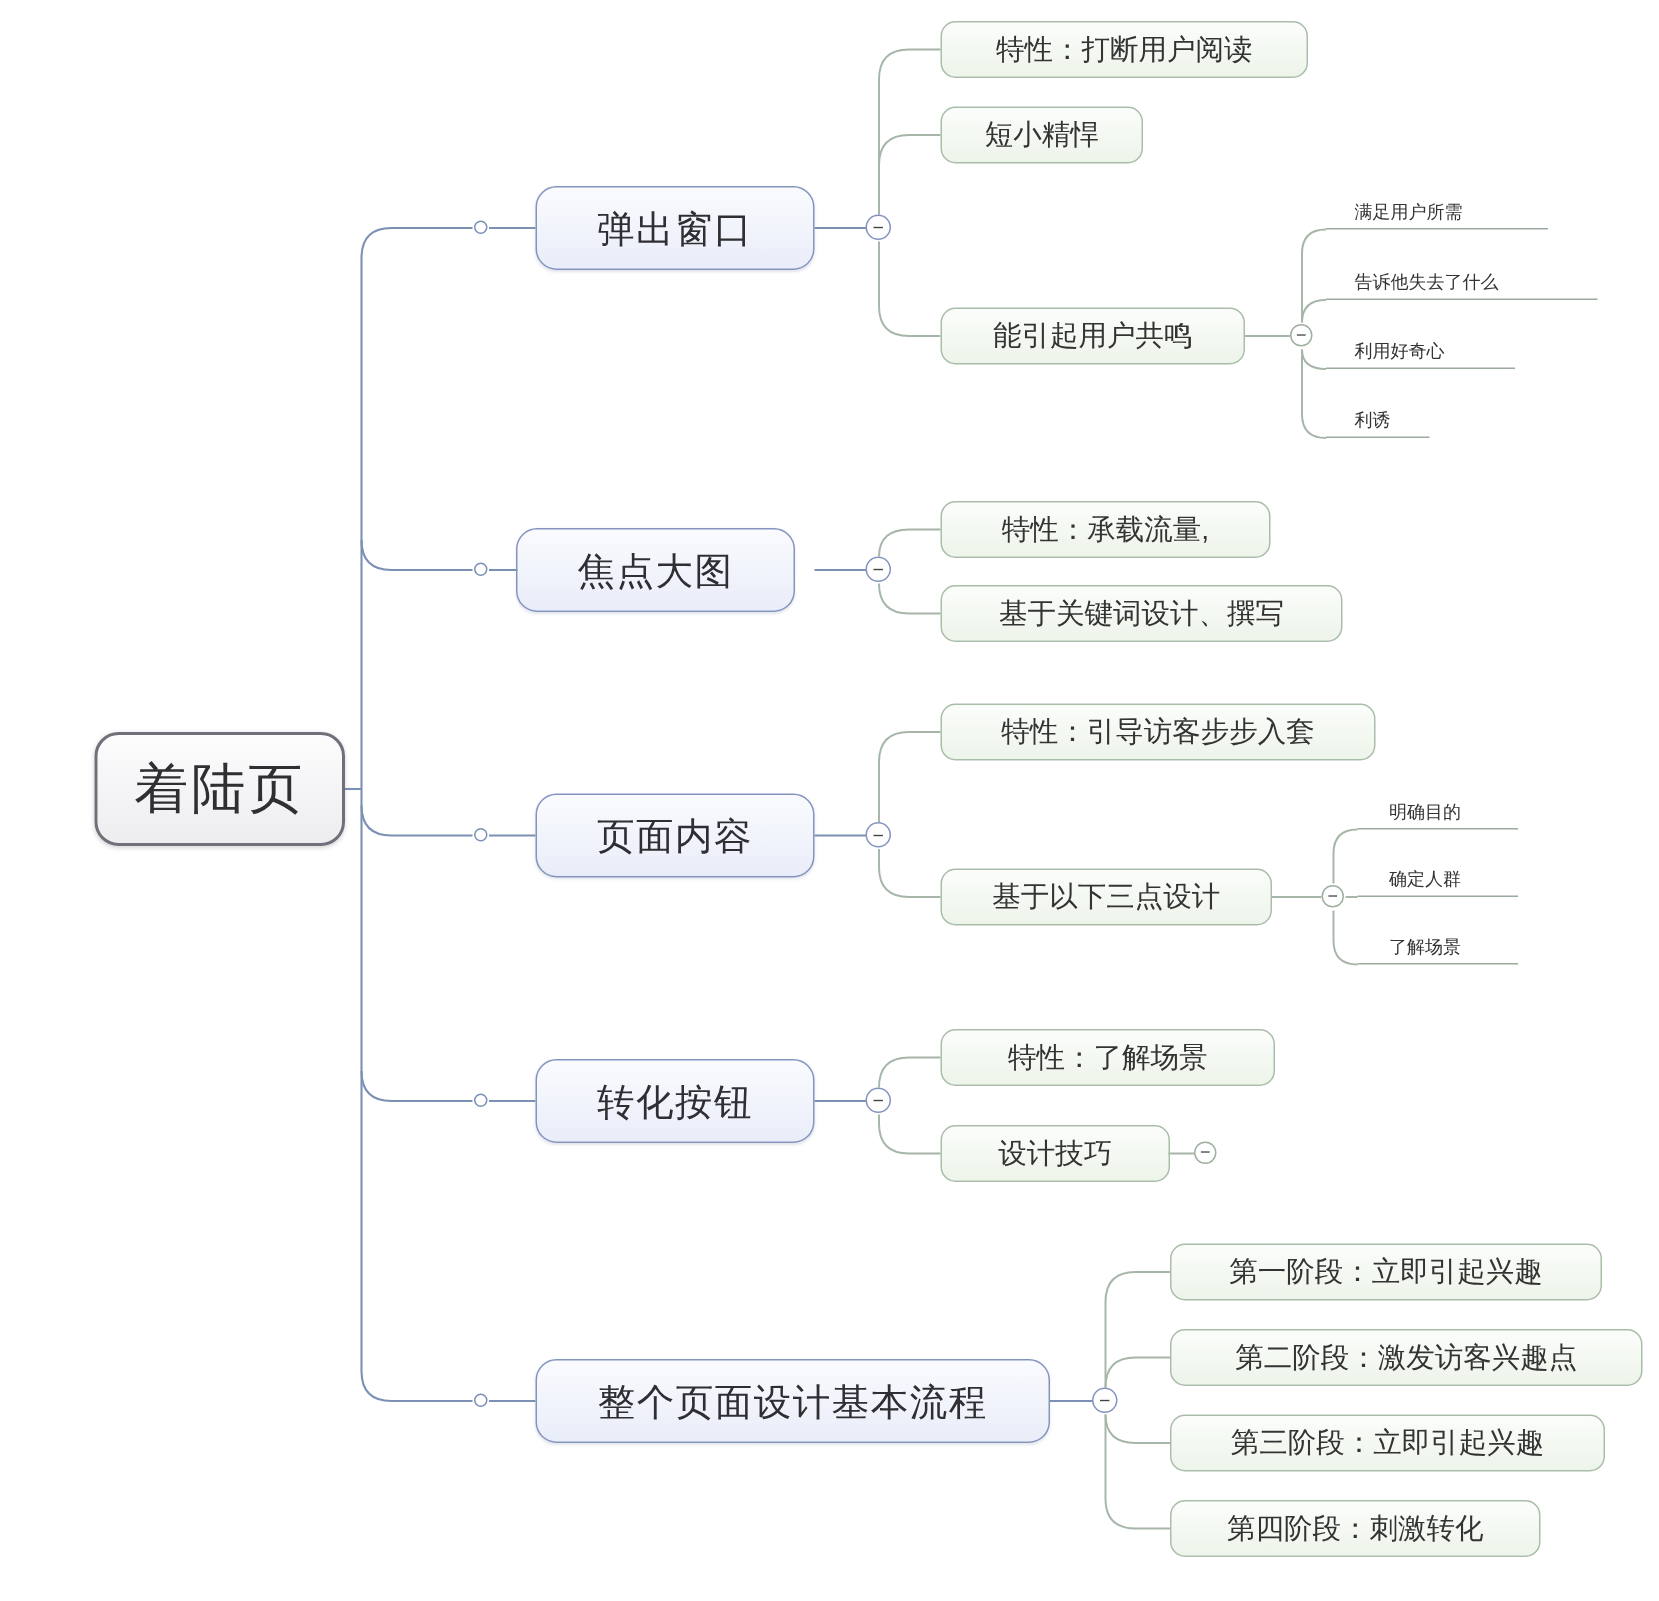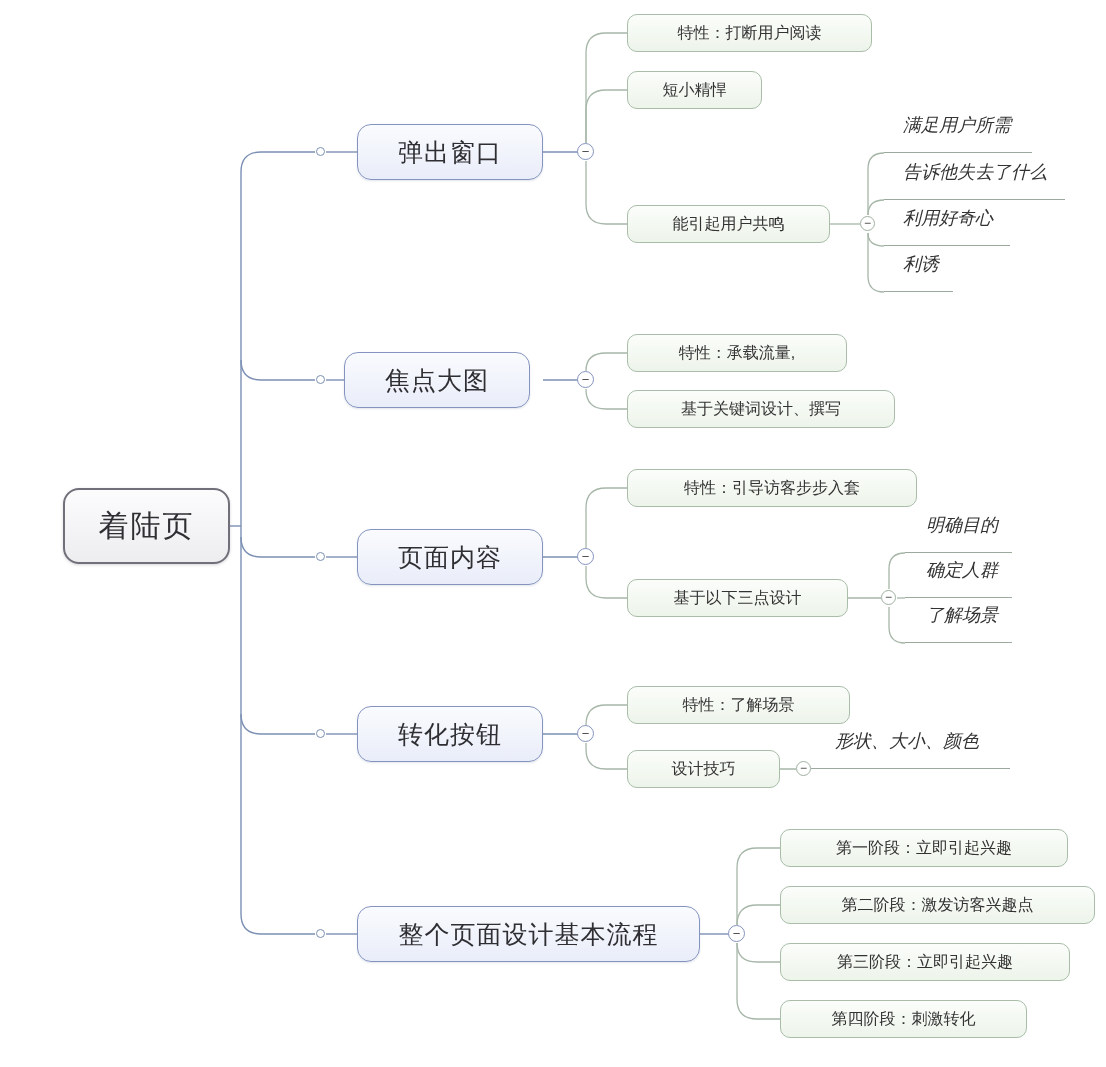--- a/index.html
+++ b/index.html
@@ -9,42 +9,41 @@
   }
   svg.links{position:absolute;left:0;top:0;width:1106px;height:1067px;}
   .blue-links path{fill:none;stroke:#7b90b4;stroke-width:1.4;}
   .green-links path{fill:none;stroke:#a6b6a8;stroke-width:1.3;}
 
   .node{
     position:absolute;box-sizing:border-box;display:flex;align-items:center;justify-content:center;
     white-space:nowrap;color:#2f2f33;
   }
   .root{
-    height:76px;font-size:30px;letter-spacing:2px;
+    height:76px;font-size:36px;letter-spacing:2px;
     border:2px solid #716f7a;border-radius:16px;
     background:linear-gradient(180deg,#fcfcfd 0%,#ededf0 100%);
     box-shadow:0 1px 3px rgba(90,90,100,.25);
   }
   .l1{
     height:56px;font-size:25px;letter-spacing:1px;
     border:1.5px solid #8494bf;border-radius:14px;
     background:linear-gradient(180deg,#fafbfe 0%,#e9edf9 100%);
     box-shadow:0 1px 2px rgba(120,130,160,.22);
   }
   .l2{
-    height:38px;font-size:16px;color:#333;
+    height:38px;font-size:19px;color:#333;
     border:1.3px solid #a9bda9;border-radius:10px;
     background:linear-gradient(180deg,#fbfdfa 0%,#edf4ea 100%);
   }
   .leaf{
     position:absolute;box-sizing:border-box;height:28px;
     display:flex;align-items:flex-end;white-space:nowrap;
-    font-size:18px;color:#333;padding-bottom:15px;
+    font-size:12px;color:#333;padding-bottom:2px;
     border-bottom:1.4px solid #9caa9e;
-    font-style:italic;
   }
   .dot{
     position:absolute;box-sizing:border-box;width:9px;height:9px;border-radius:50%;
     border:1.2px solid #7b90b4;background:#ffffff;
   }
   .collapse{
     position:absolute;box-sizing:border-box;border-radius:50%;background:#ffffff;
     display:flex;align-items:center;justify-content:center;
     color:#444;font-size:13px;line-height:1;padding-bottom:1px;
   }
@@ -131,21 +130,20 @@
 
   <div class="leaf" style="left:884px;top:125px;width:148px;padding-left:19px">满足用户所需</div>
   <div class="leaf" style="left:884px;top:172px;width:181px;padding-left:19px">告诉他失去了什么</div>
   <div class="leaf" style="left:884px;top:218px;width:126px;padding-left:19px">利用好奇心</div>
   <div class="leaf" style="left:884px;top:264px;width:69px;padding-left:19px">利诱</div>
 
   <div class="leaf" style="left:905px;top:525px;width:107px;padding-left:21px">明确目的</div>
   <div class="leaf" style="left:905px;top:570px;width:107px;padding-left:21px">确定人群</div>
   <div class="leaf" style="left:905px;top:615px;width:107px;padding-left:21px">了解场景</div>
 
-  <div class="leaf" style="left:811px;top:741px;width:199px;padding-left:24px">形状、大小、颜色</div>
 
   <div class="dot" style="left:316px;top:147px"></div>
   <div class="dot" style="left:316px;top:375px"></div>
   <div class="dot" style="left:316px;top:552px"></div>
   <div class="dot" style="left:316px;top:729px"></div>
   <div class="dot" style="left:316px;top:929px"></div>
 
   <div class="collapse b" style="left:577px;top:143px">−</div>
   <div class="collapse b" style="left:577px;top:371px">−</div>
   <div class="collapse b" style="left:577px;top:548px">−</div>

